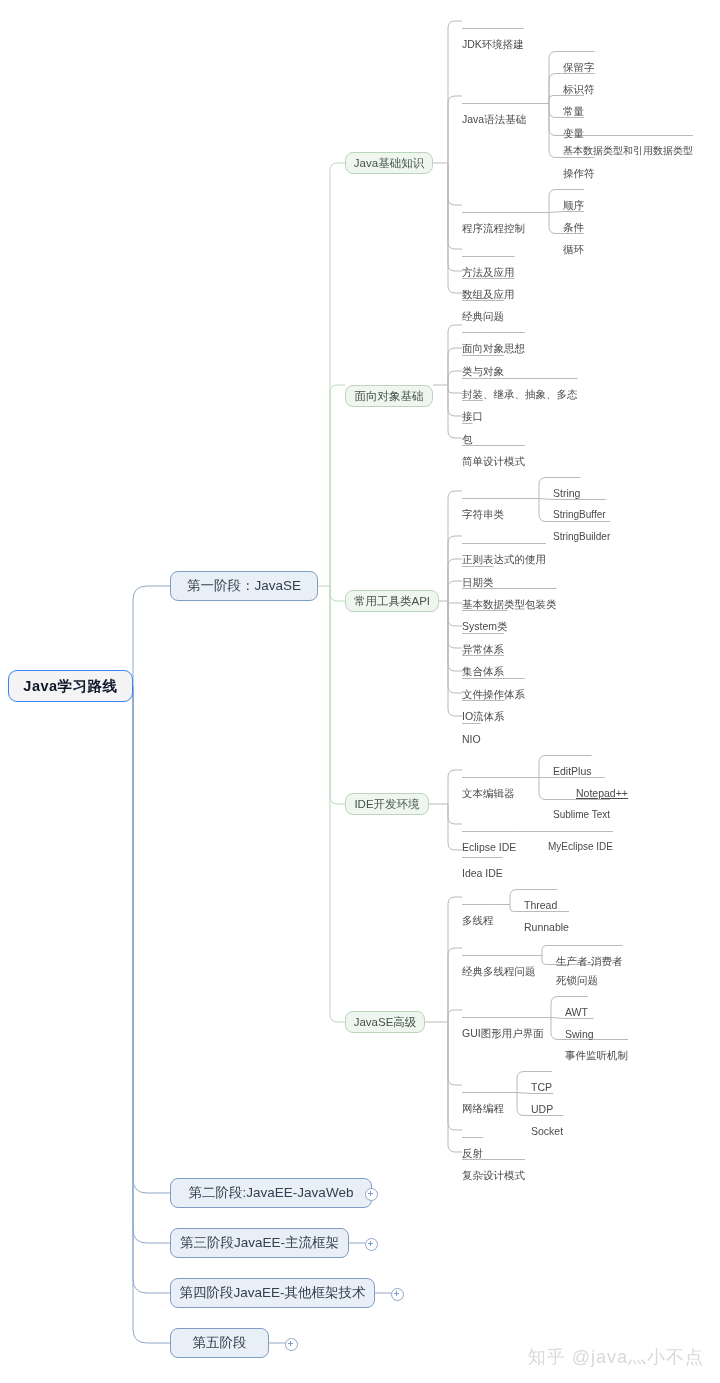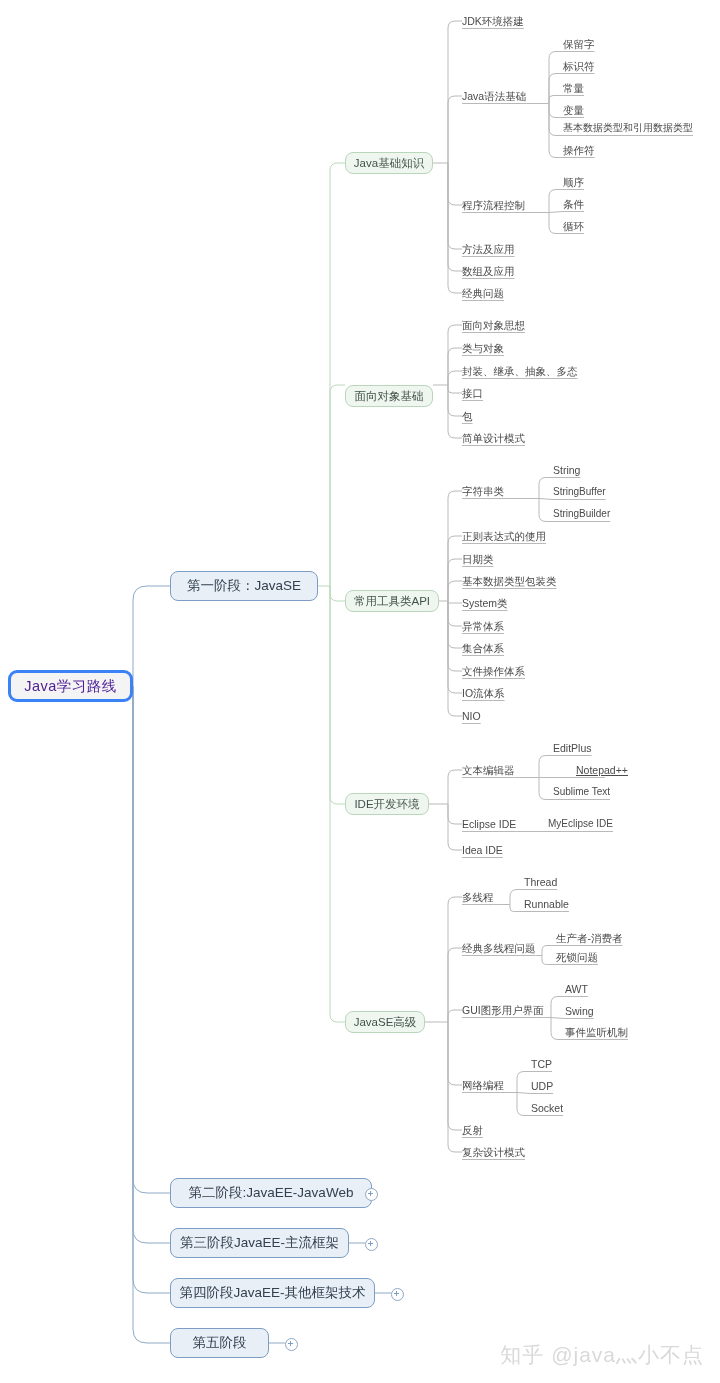--- a/index.html
+++ b/index.html
@@ -2,36 +2,36 @@
 <html><head>
 <meta charset="utf-8">
 <style>
   html,body{margin:0;padding:0;background:#ffffff;}
   body{width:720px;height:1383px;overflow:hidden;
        font-family:"Liberation Sans","DejaVu Sans",sans-serif;}
   #canvas{position:relative;width:720px;height:1383px;background:#fff;}
   svg.links{position:absolute;left:0;top:0;width:720px;height:1383px;}
   .node{position:absolute;box-sizing:border-box;white-space:nowrap;
         display:flex;align-items:center;justify-content:center;}
-  .node.root{border:3px solid #3b82f6;background:#f4f4f4;border-radius:9px;
-        font-size:14.5px;color:#4c1d95;letter-spacing:.5px;}
+  .node.root{border:1px solid #3b82f6;background:#f4f4f4;border-radius:9px;
+        font-size:14.5px;color:#0f172a;letter-spacing:.5px;font-weight:bold;}
   .node.stage{border:1px solid #7e9dc4;background:#e9eff7;border-radius:8px;
         font-size:13.5px;color:#32404f;}
   .node.cat{border:1px solid #b9d6bb;background:#eff6ef;border-radius:8px;
         font-size:11.5px;color:#41534a;}
   .leaf{position:absolute;white-space:nowrap;color:#4a4a4a;
-        font-size:10.5px;line-height:12px;}
+        font-size:10.5px;line-height:12px;margin-top:23px;}
   .leaf.small{font-size:10px;}
   .expander{position:absolute;width:11px;height:11px;border:1px solid #8fa9c6;
         border-radius:50%;background:#fff;}
   .expander::before,.expander::after{content:"";position:absolute;background:#7e9dc4;}
   .expander::before{left:2px;top:4.5px;width:5px;height:1px;}
   .expander::after{left:4px;top:2.5px;width:1px;height:5px;}
   .watermark{position:absolute;right:16px;bottom:14px;color:#d9d9d9;
-        font-size:21px;letter-spacing:1px;}
+        font-size:18px;letter-spacing:1px;}
   .watermark2{position:absolute;left:278px;top:680px;color:#f1f1f1;font-size:15px;}
 </style>
 </head>
 <body>
 
 <div id="canvas">
   <svg class="links" id="links">
       <path d="M133,686 L133,600 Q133,586 147,586 L170,586" fill="none" stroke="#8fa9c6" stroke-width="1"></path>
       <path d="M133,686 L133,1179 Q133,1193 147,1193 L170,1193" fill="none" stroke="#8fa9c6" stroke-width="1"></path>
       <path d="M349,1193 L365,1193" fill="none" stroke="#8fa9c6" stroke-width="1"></path>

